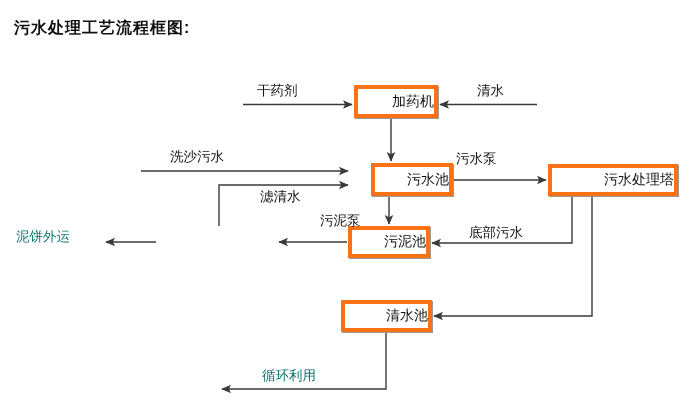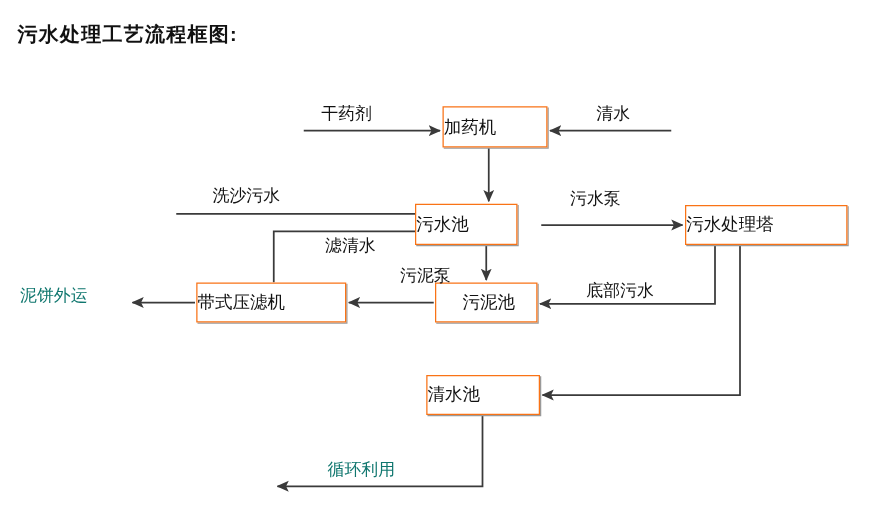--- a/index.html
+++ b/index.html
@@ -13,23 +13,23 @@
   #svg-layer{position:absolute;left:0;top:0;width:700px;height:420px;}
 
   .title{
     position:absolute;left:14px;top:18px;
     font-size:16px;font-weight:bold;letter-spacing:1px;
     color:#111;white-space:nowrap;
   }
 
   .node{
     position:absolute;box-sizing:border-box;
-    border:1px solid #f97316;
+    border:4px solid #f97316;
     background:#ffffff;
-    display:flex;align-items:center;justify-content:flex-start;
+    display:flex;align-items:center;justify-content:flex-end;
     font-size:14px;color:#111;white-space:nowrap;
     box-shadow:1px 1px 0 #9a9a9a;
   }
 
   .edge-label{
     position:absolute;font-size:13.5px;color:#111;white-space:nowrap;
     background:transparent;
     text-align:right;
   }
   .ext-label{
@@ -73,28 +73,25 @@
 
       <path d="M 592 196 L 592 316 L 434 316" marker-end="url(#ah)"></path>
 
       <path d="M 386 332 L 386 389 L 222 389" marker-end="url(#ah)"></path>
     </g>
   </svg>
 
   <div class="node" style="left:354px;top:85px;width:84px;height:33px;">
     <span>加药机</span>
   </div>
-  <div class="node" style="left:332px;top:163px;width:82px;height:33px;">
+  <div class="node" style="left:371px;top:163px;width:82px;height:33px;">
     <span>污水池</span>
   </div>
   <div class="node" style="left:548px;top:164px;width:130px;height:32px;">
     <span>污水处理塔</span>
-  </div>
-  <div class="node" style="left:157px;top:226px;width:120px;height:32px;">
-    <span>带式压滤机</span>
   </div>
   <div class="node" style="left:348px;top:226px;width:82px;height:32px;padding-left:21px;">
     <span>污泥池</span>
   </div>
   <div class="node" style="left:341px;top:300px;width:91px;height:32px;">
     <span>清水池</span>
   </div>
 
   <div class="edge-label" style="left:257px;top:82px;">干药剂</div>
   <div class="edge-label" style="left:477px;top:82px;">清水</div>

